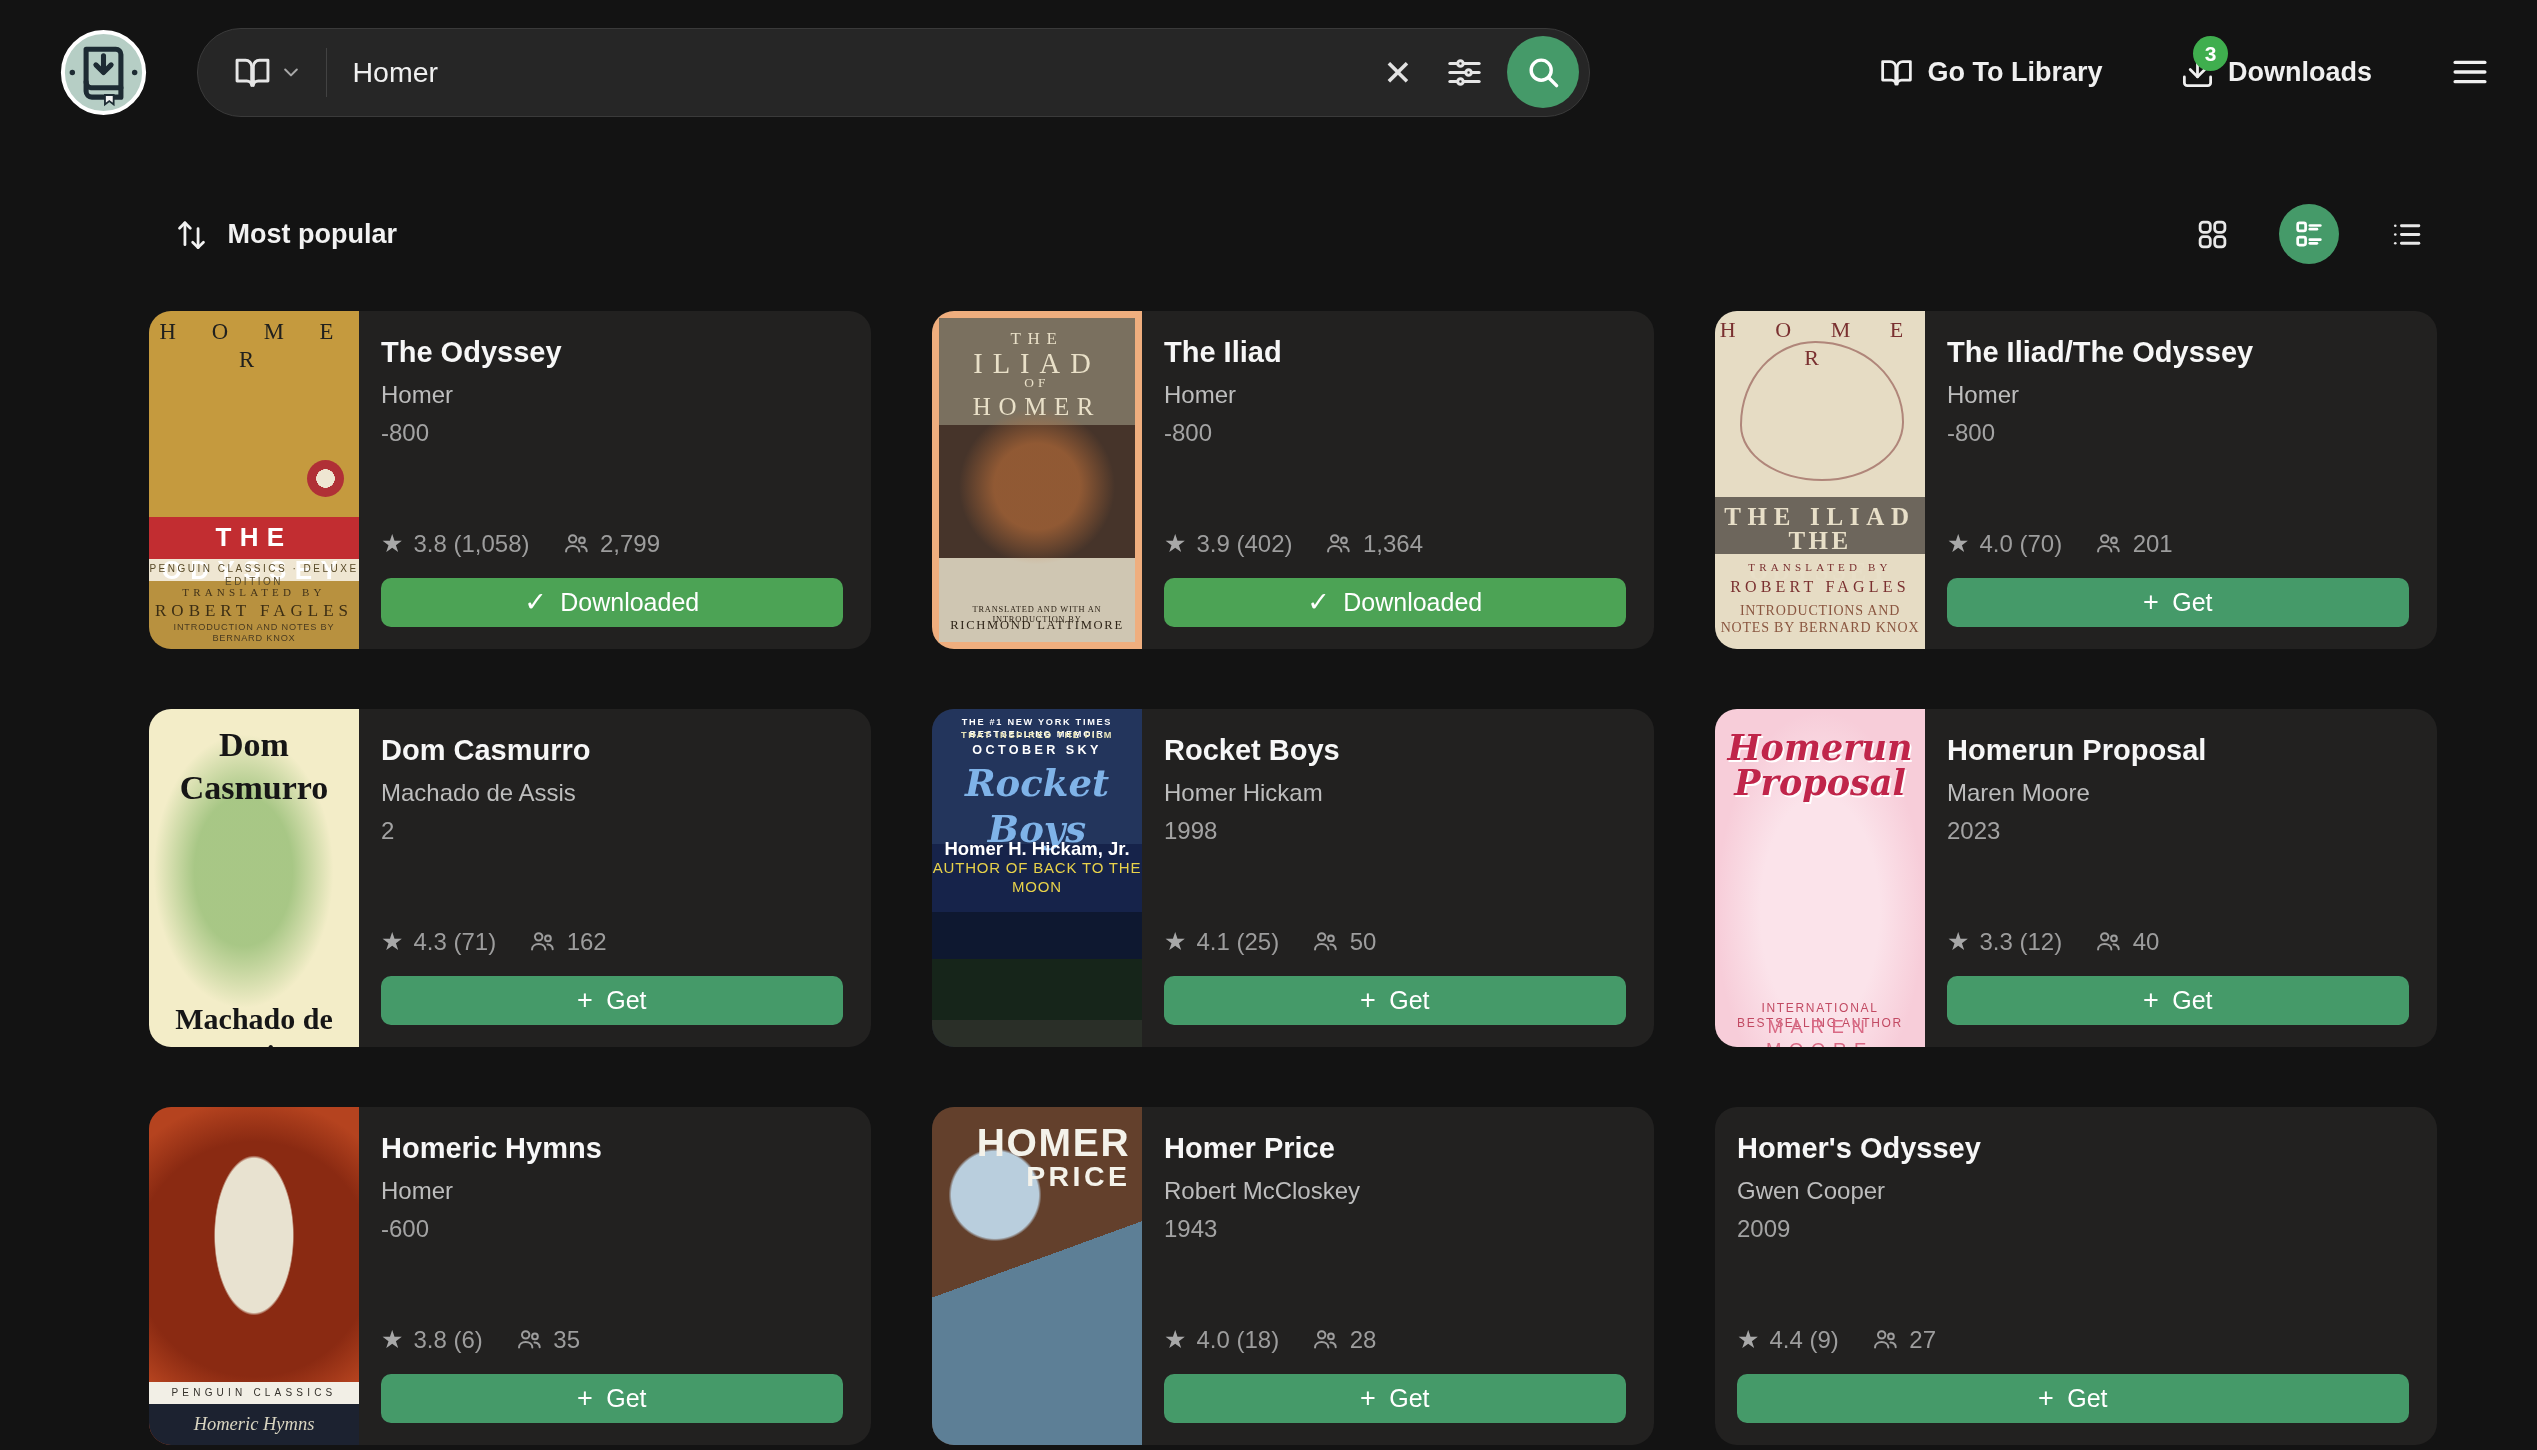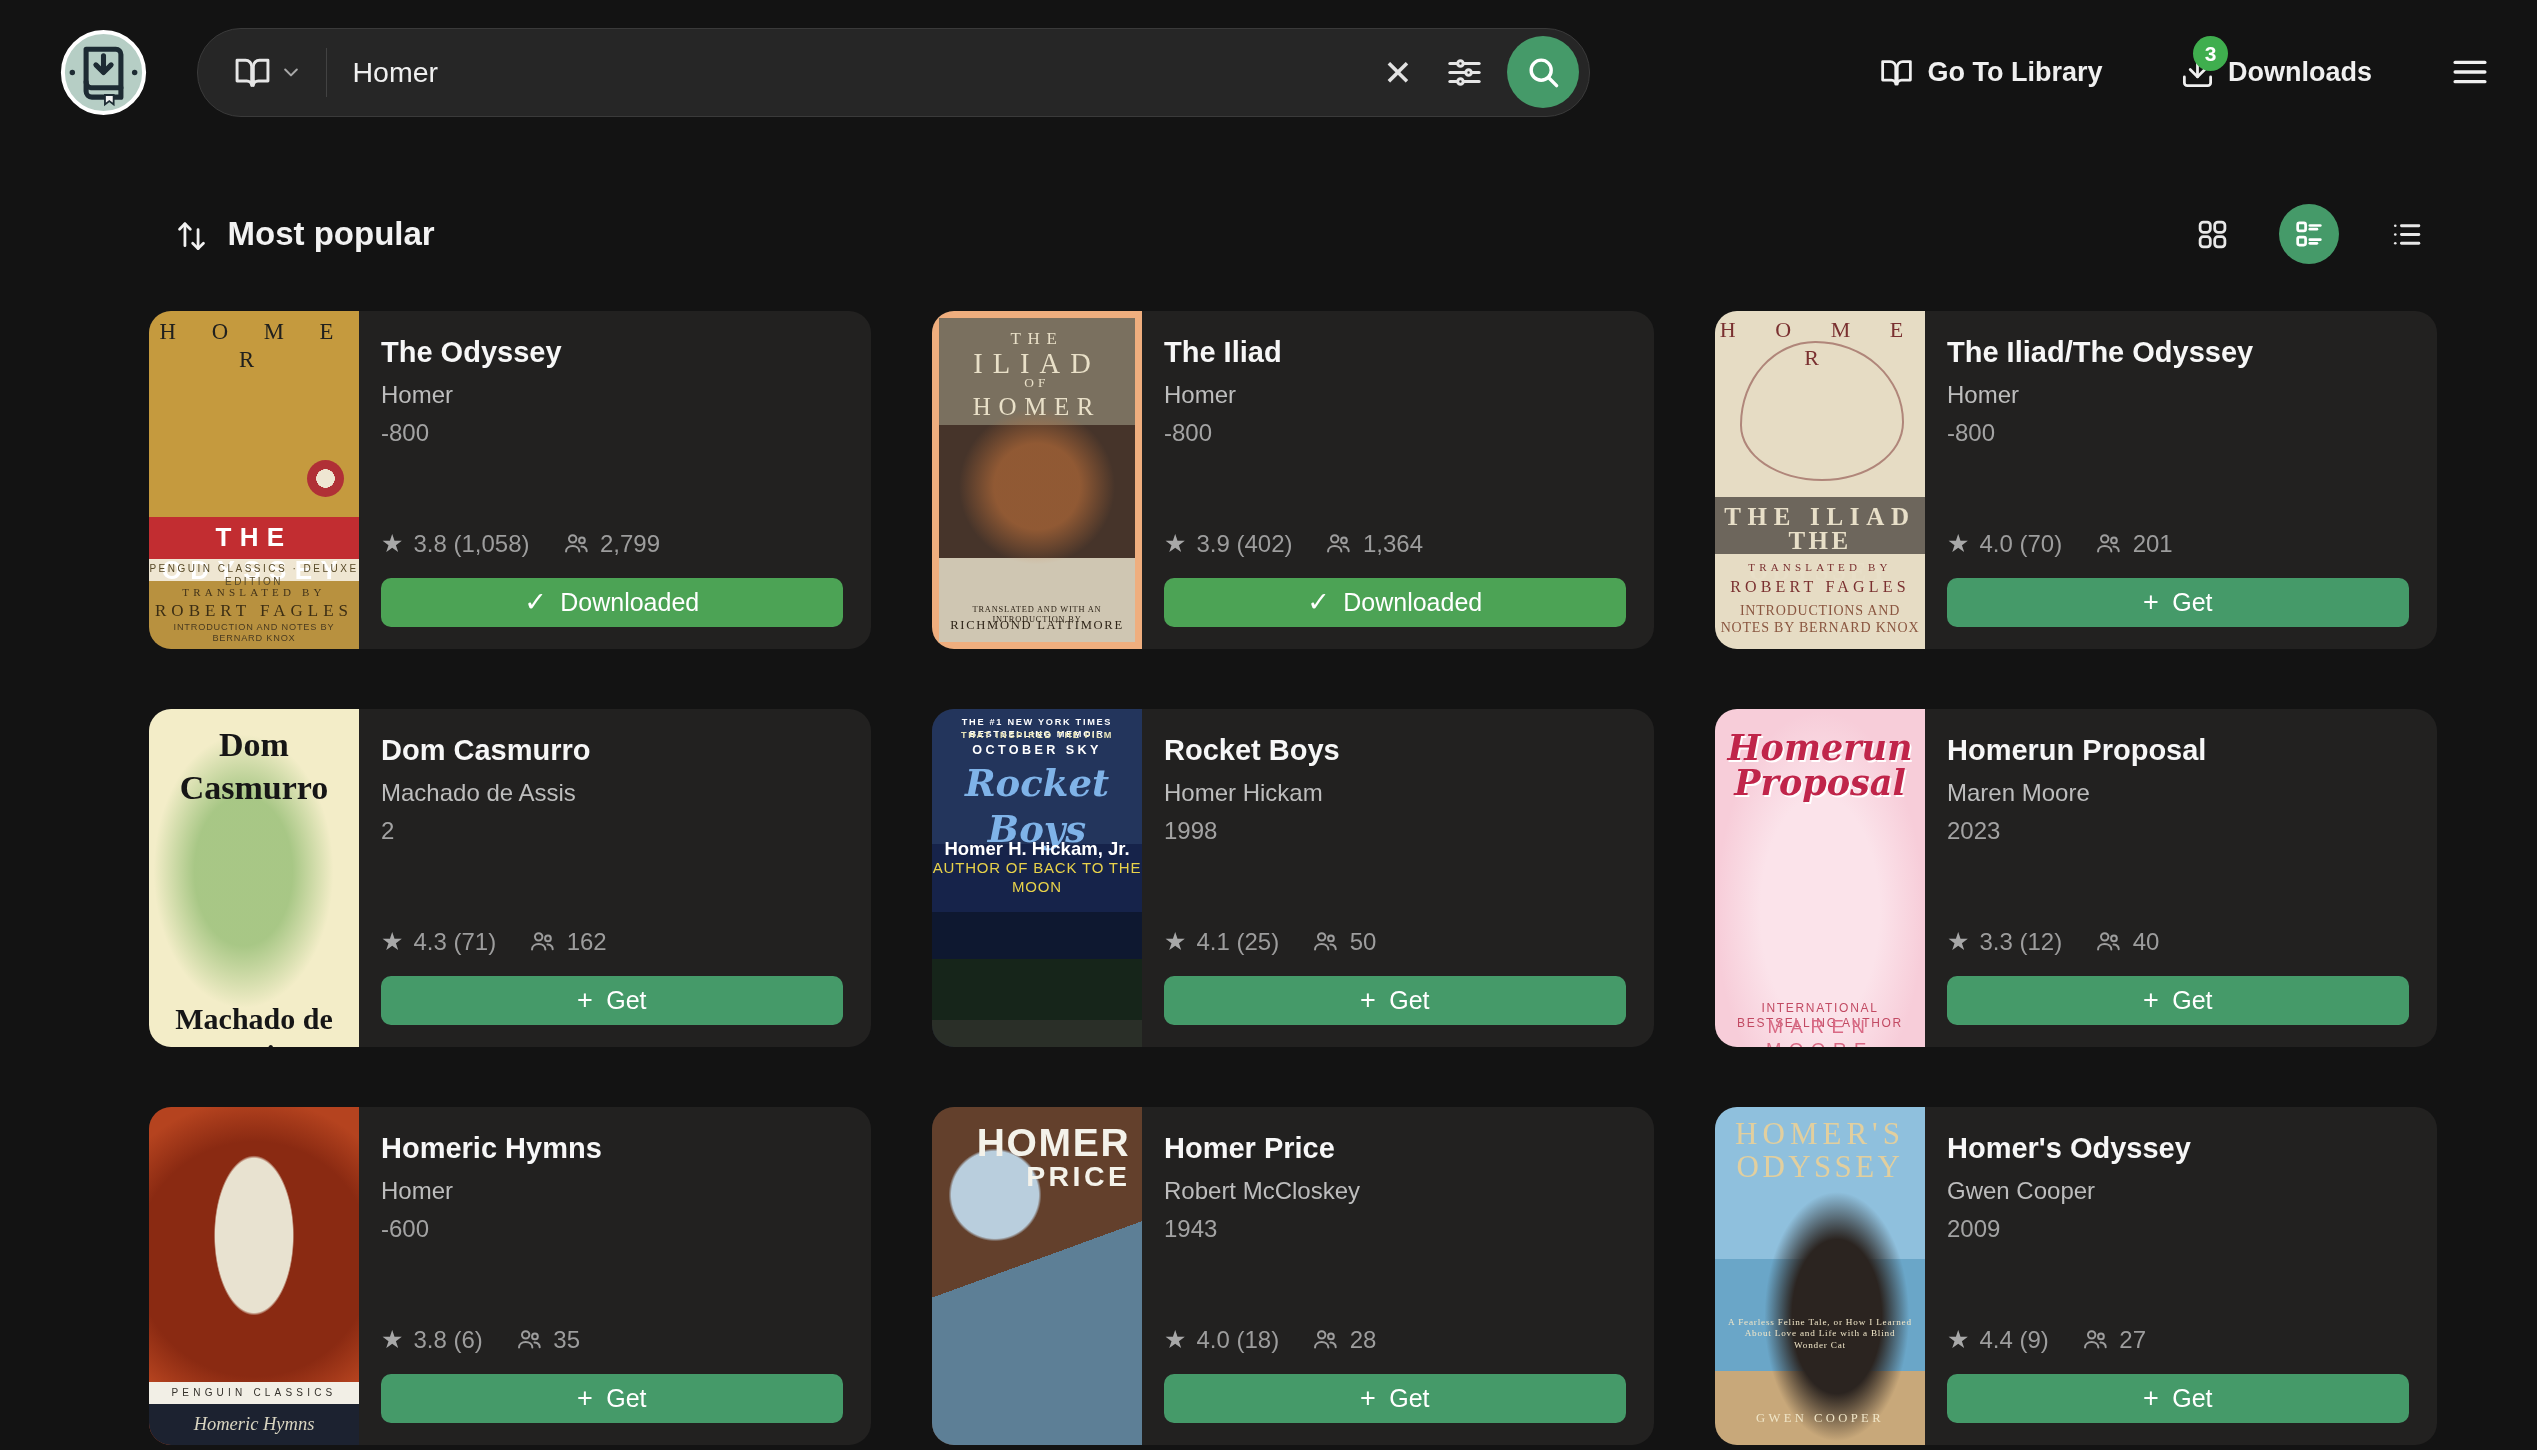--- a/index.html
+++ b/index.html
@@ -47,22 +47,22 @@
   .dl-badge{
     position:absolute;top:-18.5px;right:-13.4px;min-width:35px;height:35px;border-radius:17.6px;
     background:var(--badge);color:#fff;font-size:21px;font-weight:700;
     display:flex;align-items:center;justify-content:center;padding:0 5px;
   }
   .menu-btn{background:none;border:none;color:#f0f0f0;cursor:pointer;}
 
   
   .content{width:2287px;margin:0 auto 0 149px;}
   .toolbar{display:flex;align-items:center;margin:60px 0 47px 0;height:60px;}
-  .sort-btn{display:flex;align-items:flex-end;gap:18.5px;background:none;border:none;color:#f2f2f2;
-    font-family:"Liberation Sans",sans-serif;font-size:33px;font-weight:700;cursor:pointer;padding-left:25px;}
+  .sort-btn{display:flex;align-items:center;gap:18.5px;background:none;border:none;color:#f2f2f2;
+    font-family:"Liberation Sans",sans-serif;font-size:27px;font-weight:700;cursor:pointer;padding-left:25px;}
   .view-toggles{margin-left:auto;display:flex;align-items:center;gap:37px;}
   .vt-btn{background:none;border:none;color:#e8e8e8;cursor:pointer;width:60px;height:60px;
     display:flex;align-items:center;justify-content:center;border-radius:50%;}
   .vt-btn.active{background:var(--accent);color:#fff;}
 
   
   .grid{display:grid;grid-template-columns:repeat(3,722px);column-gap:61px;row-gap:60px;}
   .card{height:338px;border-radius:22px;background:var(--card-bg);display:flex;overflow:hidden;cursor:pointer;}
   .cover{width:210px;flex:0 0 auto;position:relative;overflow:hidden;}
   .cover .line{position:absolute;left:0;right:0;text-align:center;line-height:1.25;pointer-events:none;}
@@ -517,21 +517,20 @@
         </span>
       </div>
       <button class="action">
         <span class="a-icon">+</span>
         <span>Get</span>
       </button>
     </div>
   </div>
 
   <div class="card">
-    <div class="cover v-homers-odyssey"><span></span><div class="line">HOMER'S</div><div class="line">ODYSSEY</div><div class="line">A Fearless Feline Tale, or How I Learned About Love and Life with a Blind Wonder Cat</div><div class="line">GWEN COOPER</div></div>
     <div class="card-body">
       <div class="b-title">Homer's Odyssey</div>
       <div class="b-author">Gwen Cooper</div>
       <div class="b-year">2009</div>
       <div class="spacer"></div>
       <div class="stats">
         <span class="stat">
           <span class="star">★</span>
           <span>4.4 (9)</span>
         </span>

